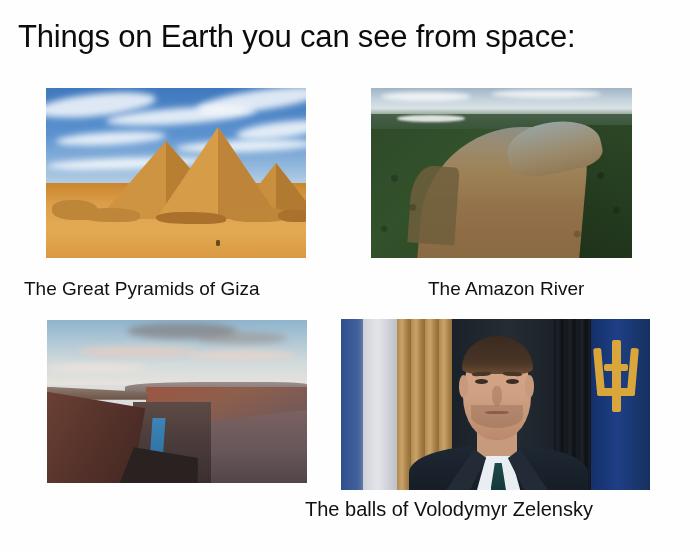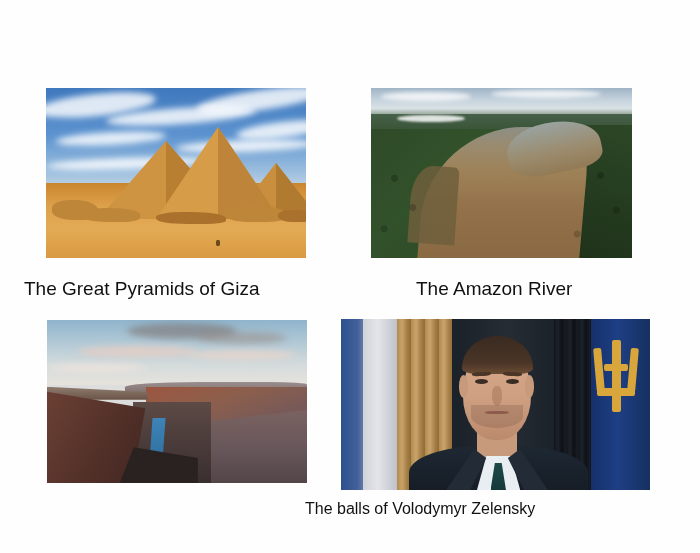--- a/index.html
+++ b/index.html
@@ -329,29 +329,30 @@
     clip-path: polygon(70% 0, 100% 22%, 60% 100%, 0 100%);
   }
   .pt-lapel-r {
     position: absolute; left: 54%; bottom: 0; width: 13%; height: 24%;
     background: #222b36;
     clip-path: polygon(0 22%, 30% 0, 100% 100%, 40% 100%);
   }
 
   
   #caption-pyramids { left: 24px;  top: 277px; text-align: center; }
-  #caption-amazon   { left: 416px; top: 277px; }
+  #caption-amazon   { left: 428px; top: 277px; }
   #caption-canyon   { left: 77px;  top: 498px; }
-  #caption-portrait { left: 305px; top: 497px; font-size: 16px; }
+  #caption-portrait { left: 305px; top: 497px; font-size: 20px; }
 </style>
 </head>
 <body>
 
 <div class="meme">
 
+  <div class="title">Things on Earth you can see from space:</div>
 
   <div class="photo" id="photo-pyramids">
     <div class="pyr-sky"></div>
     <div class="pyr-cloud pyr-c1"></div>
     <div class="pyr-cloud pyr-c2"></div>
     <div class="pyr-cloud pyr-c3"></div>
     <div class="pyr-cloud pyr-c4"></div>
     <div class="pyr-cloud pyr-c5"></div>
     <div class="pyr-cloud pyr-c6"></div>
     <div class="pyr-cloud pyr-c7"></div>

